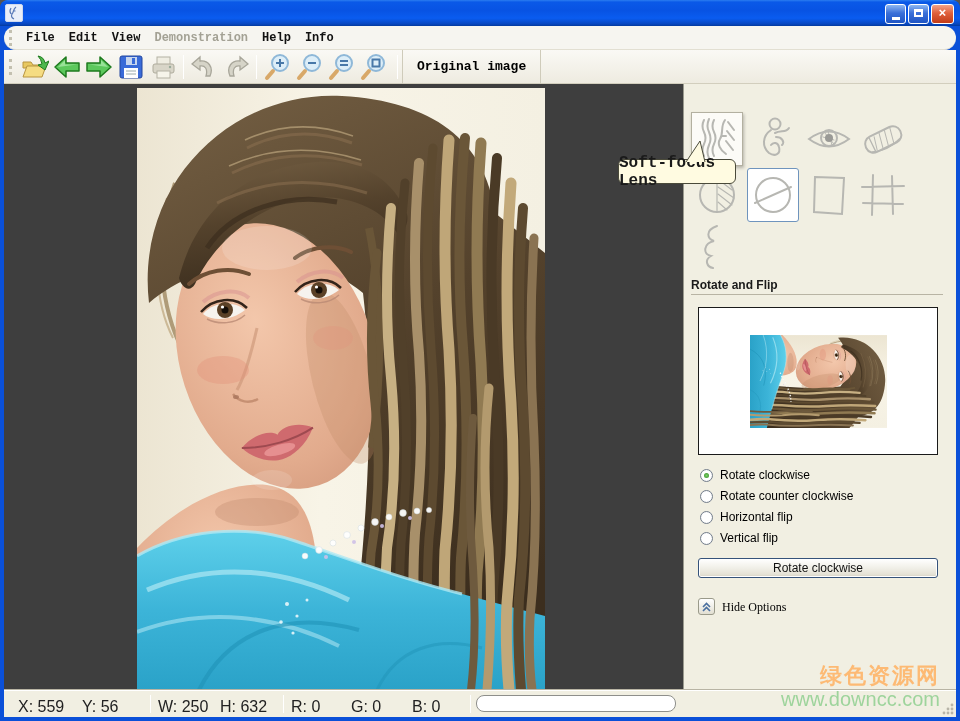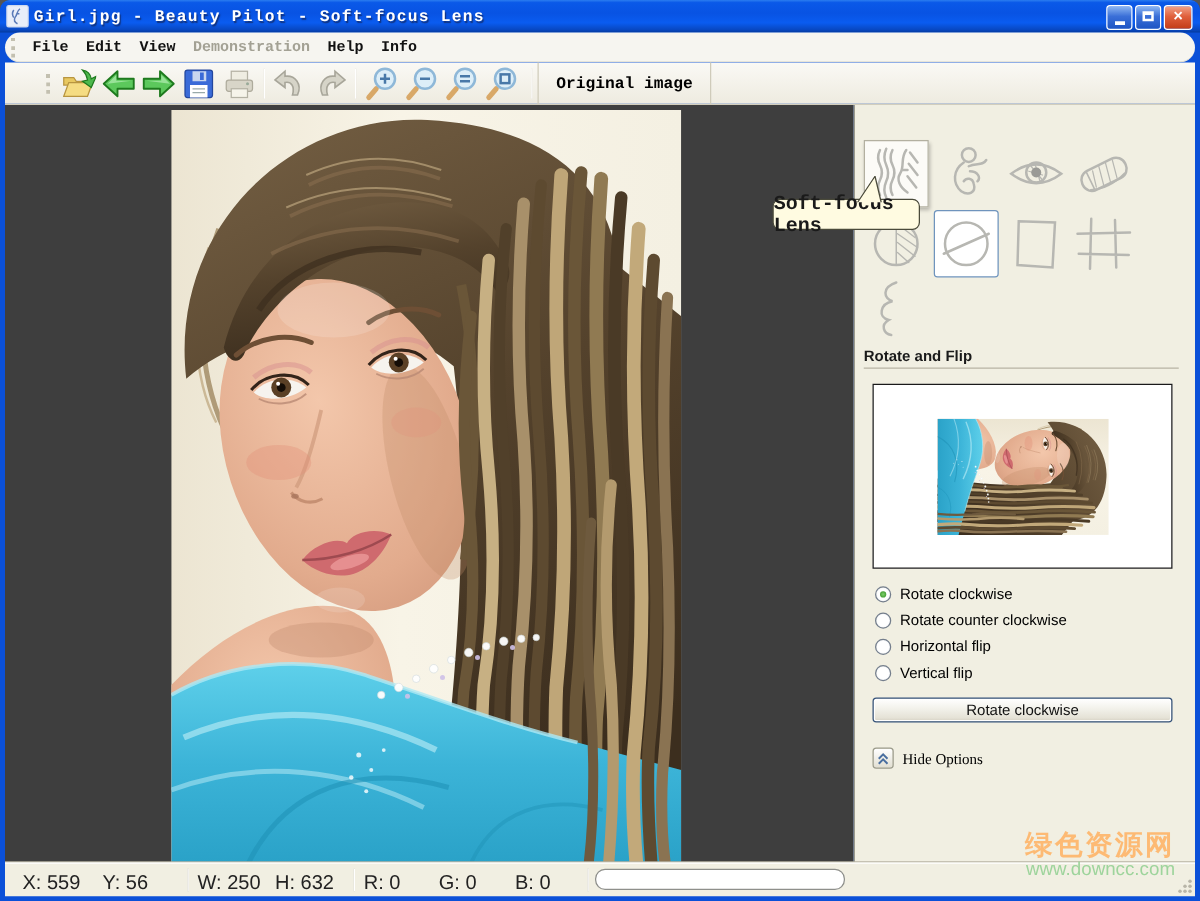--- a/index.html
+++ b/index.html
@@ -21,21 +21,21 @@
   .winbtn .minbar{display:block;width:8px;height:3px;background:#fff;margin:12px auto 0;}
   .winbtn .maxbox{display:block;width:9px;height:8px;border:2px solid #fff;border-top-width:3px;margin:4px auto 0;}
   
   #menubar{position:absolute;left:4px;top:26px;width:952px;height:24px;background:#f6f5f0;border-bottom:1px solid #e2dfd2;
     display:flex;align-items:center;font-size:12px;font-weight:bold;border-radius:12px;}
   .grip{width:3px;height:16px;border-left:3px dotted #c3c0b0;margin:0 7px 0 5px;}
   .menu-item{padding:3px 7px;color:#111;}
   .menu-item.disabled{color:#a3a194;}
   
   #toolbarrow{position:absolute;left:4px;top:50px;width:952px;height:34px;
-    background:linear-gradient(180deg,#faf9f5,#eeebe0);border-bottom:1px solid #d2cebd;display:flex;align-items:center;padding-left:28px;}
+    background:linear-gradient(180deg,#faf9f5,#eeebe0);border-bottom:1px solid #d2cebd;display:flex;align-items:center;}
   .tbtn{width:32px;height:28px;display:flex;align-items:center;justify-content:center;}
   .tsep{width:1px;height:24px;background:#d4d0c0;border-right:1px solid #fff;margin:0 4px;}
   #view-tab{height:34px;display:flex;align-items:center;padding:0 14px;border-left:1px solid #cfcbba;border-right:1px solid #cfcbba;
     font-size:13px;font-weight:bold;}
   
   #canvas{position:absolute;left:4px;top:84px;width:679px;height:606px;background:#3e3e3e;overflow:hidden;}
   #photo{position:absolute;left:133px;top:4px;width:408px;height:602px;}
   
   #panel{position:absolute;left:683px;top:84px;width:273px;height:606px;background:#f1efe2;border-left:1px solid #9a9a8e;font-size:12px;}
   #panel-header{height:22px;display:flex;align-items:center;justify-content:space-between;padding:0 8px 0 7px;
@@ -66,35 +66,34 @@
   
   #statusbar{position:absolute;left:4px;top:690px;width:952px;height:27px;background:#f1efe2;border-top:1px solid #fff;
     box-shadow:0 -1px 0 #b8b4a4;font-size:16px;color:#222;}
   .st{position:absolute;top:7px;}
   .stsep{position:absolute;top:4px;width:1px;height:18px;background:#b8b5a8;border-right:1px solid #fff;}
   #progress{position:absolute;left:472px;top:4px;width:200px;height:17px;background:#fff;border:1px solid #8e8f8b;border-radius:8px;}
   #resize-grip{position:absolute;right:2px;top:10px;}
   
   #watermark{position:absolute;right:20px;top:664px;text-align:right;z-index:40;line-height:1.1;}
   #wm1{font-size:22px;font-weight:bold;color:#fdba74;letter-spacing:2px;}
-  #wm2{font-size:15px;color:#9ed49c;margin-left:34px;}
+  #wm2{font-size:20px;color:#9ed49c;margin-left:34px;}
   .sketch{stroke:#b7b7b2;fill:none;stroke-width:2;stroke-linecap:round;}
 </style>
 </head>
 <body>
 
 <div id="win">
 
   <div id="titlebar" class="mono">
     <span id="app-icon">
       <svg width="14" height="14" viewBox="0 0 14 14">
           <path d="M9,1 C6,3 7,6 5,8 C4,10 5,12 7,13 M4,2 q-2,3 0,6 M6.5,5 h2" stroke="#5a7ab8" fill="none" stroke-width="1.2"></path>
         </svg>
     </span>
-    <span id="title-text">Girl.jpg - Beauty Pilot - Soft-focus Lens</span>
     <span id="win-controls">
       <span class="winbtn">
           <span class="minbar"></span>
         </span>
       <span class="winbtn">
           <span class="maxbox"></span>
         </span>
       <span class="winbtn close">×</span>
     </span>
   </div>

